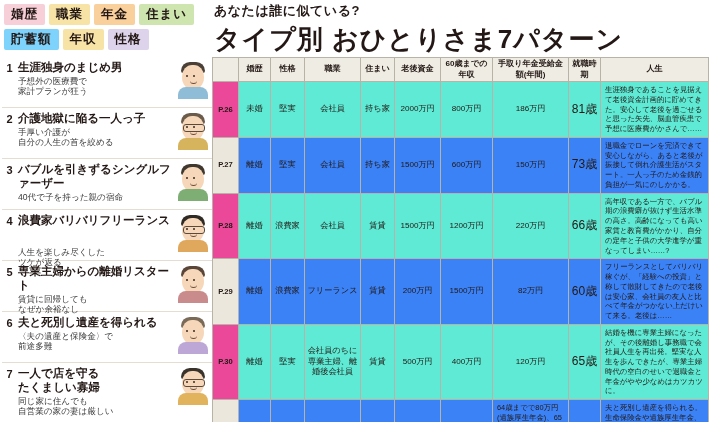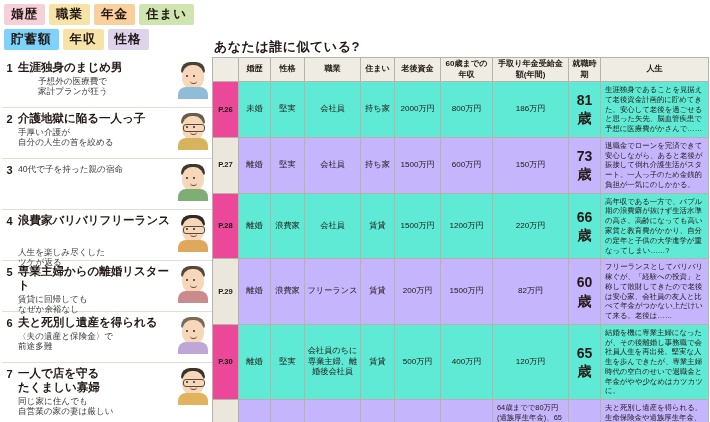--- a/index.html
+++ b/index.html
@@ -23,21 +23,21 @@
   }
   .t-kon{background:#f6cfd8;}
   .t-sho{background:#f8e3a6;}
   .t-nen{background:#f9cf9b;}
   .t-sum{background:#cfe5b0;}
   .t-cho{background:#7dd3fc;}
   .t-nsh{background:#f8e3a6;}
   .t-sei{background:#ddd3ea;}
 
   .headtext{position:absolute;left:214px;top:2px;width:492px;}
-  .subtitle{font-size:13px;font-weight:bold;letter-spacing:.5px;margin-top:36px;}
+  .subtitle{font-size:13px;font-weight:bold;letter-spacing:.5px;}
   .maintitle{
     font-size:26px;font-weight:bold;letter-spacing:1px;
     margin-top:2px;white-space:nowrap;
   }
 
   
   .leftlist{position:absolute;left:2px;top:57px;width:210px;}
   .lrow{display:flex;align-items:flex-start;border-bottom:1px solid #e3ddd2;}
   .lnum{
     width:15px;flex:0 0 15px;font-size:11px;font-weight:bold;
@@ -70,23 +70,23 @@
     padding:2px 2px;vertical-align:middle;text-align:center;
   }
   thead th{
     background:#efece4;font-weight:bold;font-size:8.1px;
     height:18px;padding:1px 1px;
   }
   tbody tr{height:47px;}
   td.pcode{font-size:7.6px;font-weight:bold;background:#f4f2ec;}
   td.txt{text-align:left;font-size:7.4px;line-height:1.32;padding:3px 4px;vertical-align:top;}
   td.amt{font-size:8.1px;}
-  td.life{font-size:14px;font-weight:bold;}
+  td.life{font-size:12px;font-weight:normal;}
   .r-odd td{background:#5eead4;}
-  .r-even td{background:#c4b5fd;}
+  .r-even td{background:#3b82f6;}
   .r-odd td.pcode{background:#ec4899;}
   .r-even td.pcode{background:#ebe7dd;}
 </style>
 </head>
 <body>
 
 <div class="page">
 
   <div class="header">
     <div class="tagcol">
@@ -107,21 +107,21 @@
       <div class="maintitle">タイプ別 おひとりさま7パターン</div>
     </div>
   </div>
 
   <div class="leftlist">
 
     <div class="lrow" style="height:50px;">
       <div class="lnum">1</div>
       <div class="ltxt">
         <div class="ltitle">生涯独身のまじめ男</div>
-        <div class="lsub" style="white-space:pre-line;margin-left:20px;">予想外の医療費で
+        <div class="lsub" style="white-space:pre-line;">予想外の医療費で
 家計プランが狂う</div>
       </div>
       <div class="lface">
         <div class="fc hair" style="background:#4a4038;"></div>
         <div class="fc head" style="background:#f6d7b9;"></div>
         <div class="eye eyeL"></div>
           <div class="eye eyeR"></div>
         <div class="mouth"></div>
         <div class="fc body" style="background:#8fbcd6;"></div>
       </div>
@@ -141,20 +141,21 @@
         <div class="eye eyeL"></div>
           <div class="eye eyeR"></div>
         <div class="mouth"></div>
         <div class="fc body" style="background:#d6b45e;"></div>
       </div>
     </div>
 
     <div class="lrow" style="height:50px;">
       <div class="lnum">3</div>
       <div class="ltxt">
+        <div class="ltitle">バブルを引きずるシングルファーザー</div>
         <div class="lsub" style="white-space:pre-line;">40代で子を持った親の宿命</div>
       </div>
       <div class="lface">
         <div class="fc hair" style="background:#3f382f;"></div>
         <div class="fc head" style="background:#f6d7b9;"></div>
         <div class="eye eyeL"></div>
           <div class="eye eyeR"></div>
         <div class="mouth"></div>
         <div class="fc body" style="background:#7fae74;"></div>
       </div>

